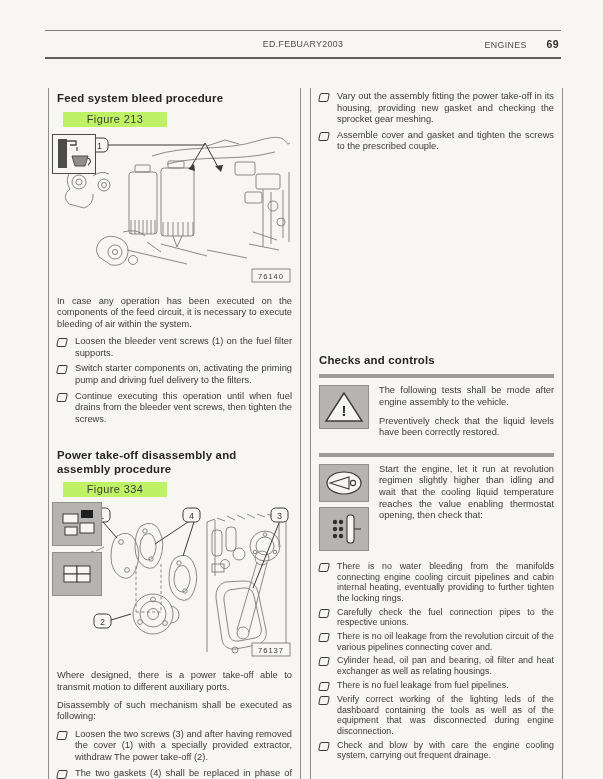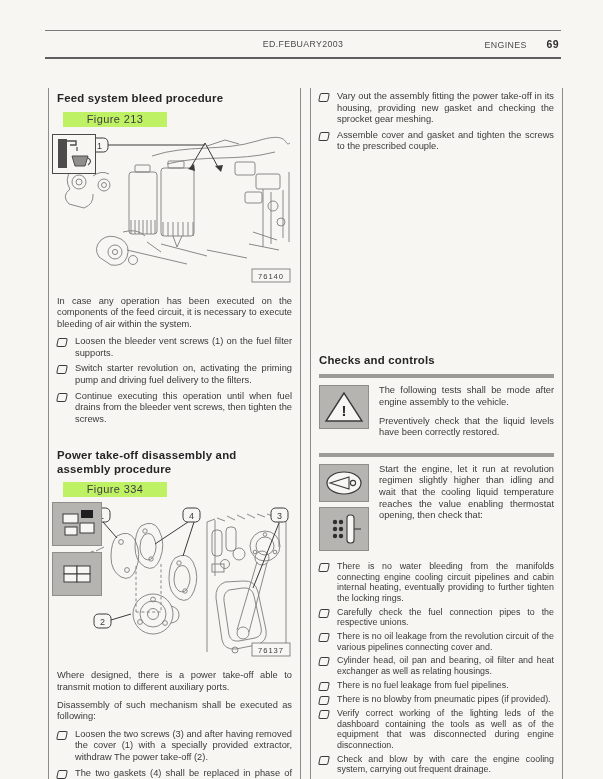--- a/index.html
+++ b/index.html
@@ -146,21 +146,21 @@
       </div>
 
       <p class="body">In case any operation has been executed on the components of the feed circuit, it is necessary to execute bleeding of air within the system.</p>
 
       <div class="ck">
         <span class="cb"></span>
         <span class="tx">Loosen the bleeder vent screws (1) on the fuel filter supports.</span>
       </div>
       <div class="ck">
         <span class="cb"></span>
-        <span class="tx">Switch starter revolution on, activating the priming pump and driving fuel delivery to the filters.</span>
+        <span class="tx">Switch starter components on, activating the priming pump and driving fuel delivery to the filters.</span>
       </div>
       <div class="ck">
         <span class="cb"></span>
         <span class="tx">Continue executing this operation until when fuel drains from the bleeder vent screws, then tighten the screws.</span>
       </div>
 
       <h2 style="margin-top:24px;">Power take-off disassembly and assembly procedure</h2>
       <div class="figlabel">Figure 334</div>
 
       <div class="fig" style="height:160px;">
@@ -354,24 +354,20 @@
         <div class="ck">
           <span class="cb"></span>
           <span class="tx">Cylinder head, oil pan and bearing, oil filter and heat exchanger as well as relating housings.</span>
         </div>
         <div class="ck">
           <span class="cb"></span>
           <span class="tx">There is no fuel leakage from fuel pipelines.</span>
         </div>
         <div class="ck">
           <span class="cb"></span>
-          <span class="tx">There is no blowby from pneumatic pipes (if provided).</span>
-        </div>
-        <div class="ck">
-          <span class="cb"></span>
           <span class="tx">Verify correct working of the lighting leds of the dashboard containing the tools as well as of the equipment that was disconnected during engine disconnection.</span>
         </div>
         <div class="ck">
           <span class="cb"></span>
           <span class="tx">Check and blow by with care the engine cooling system, carrying out frequent drainage.</span>
         </div>
       </div>
     </div>
   </div>
 </div>

